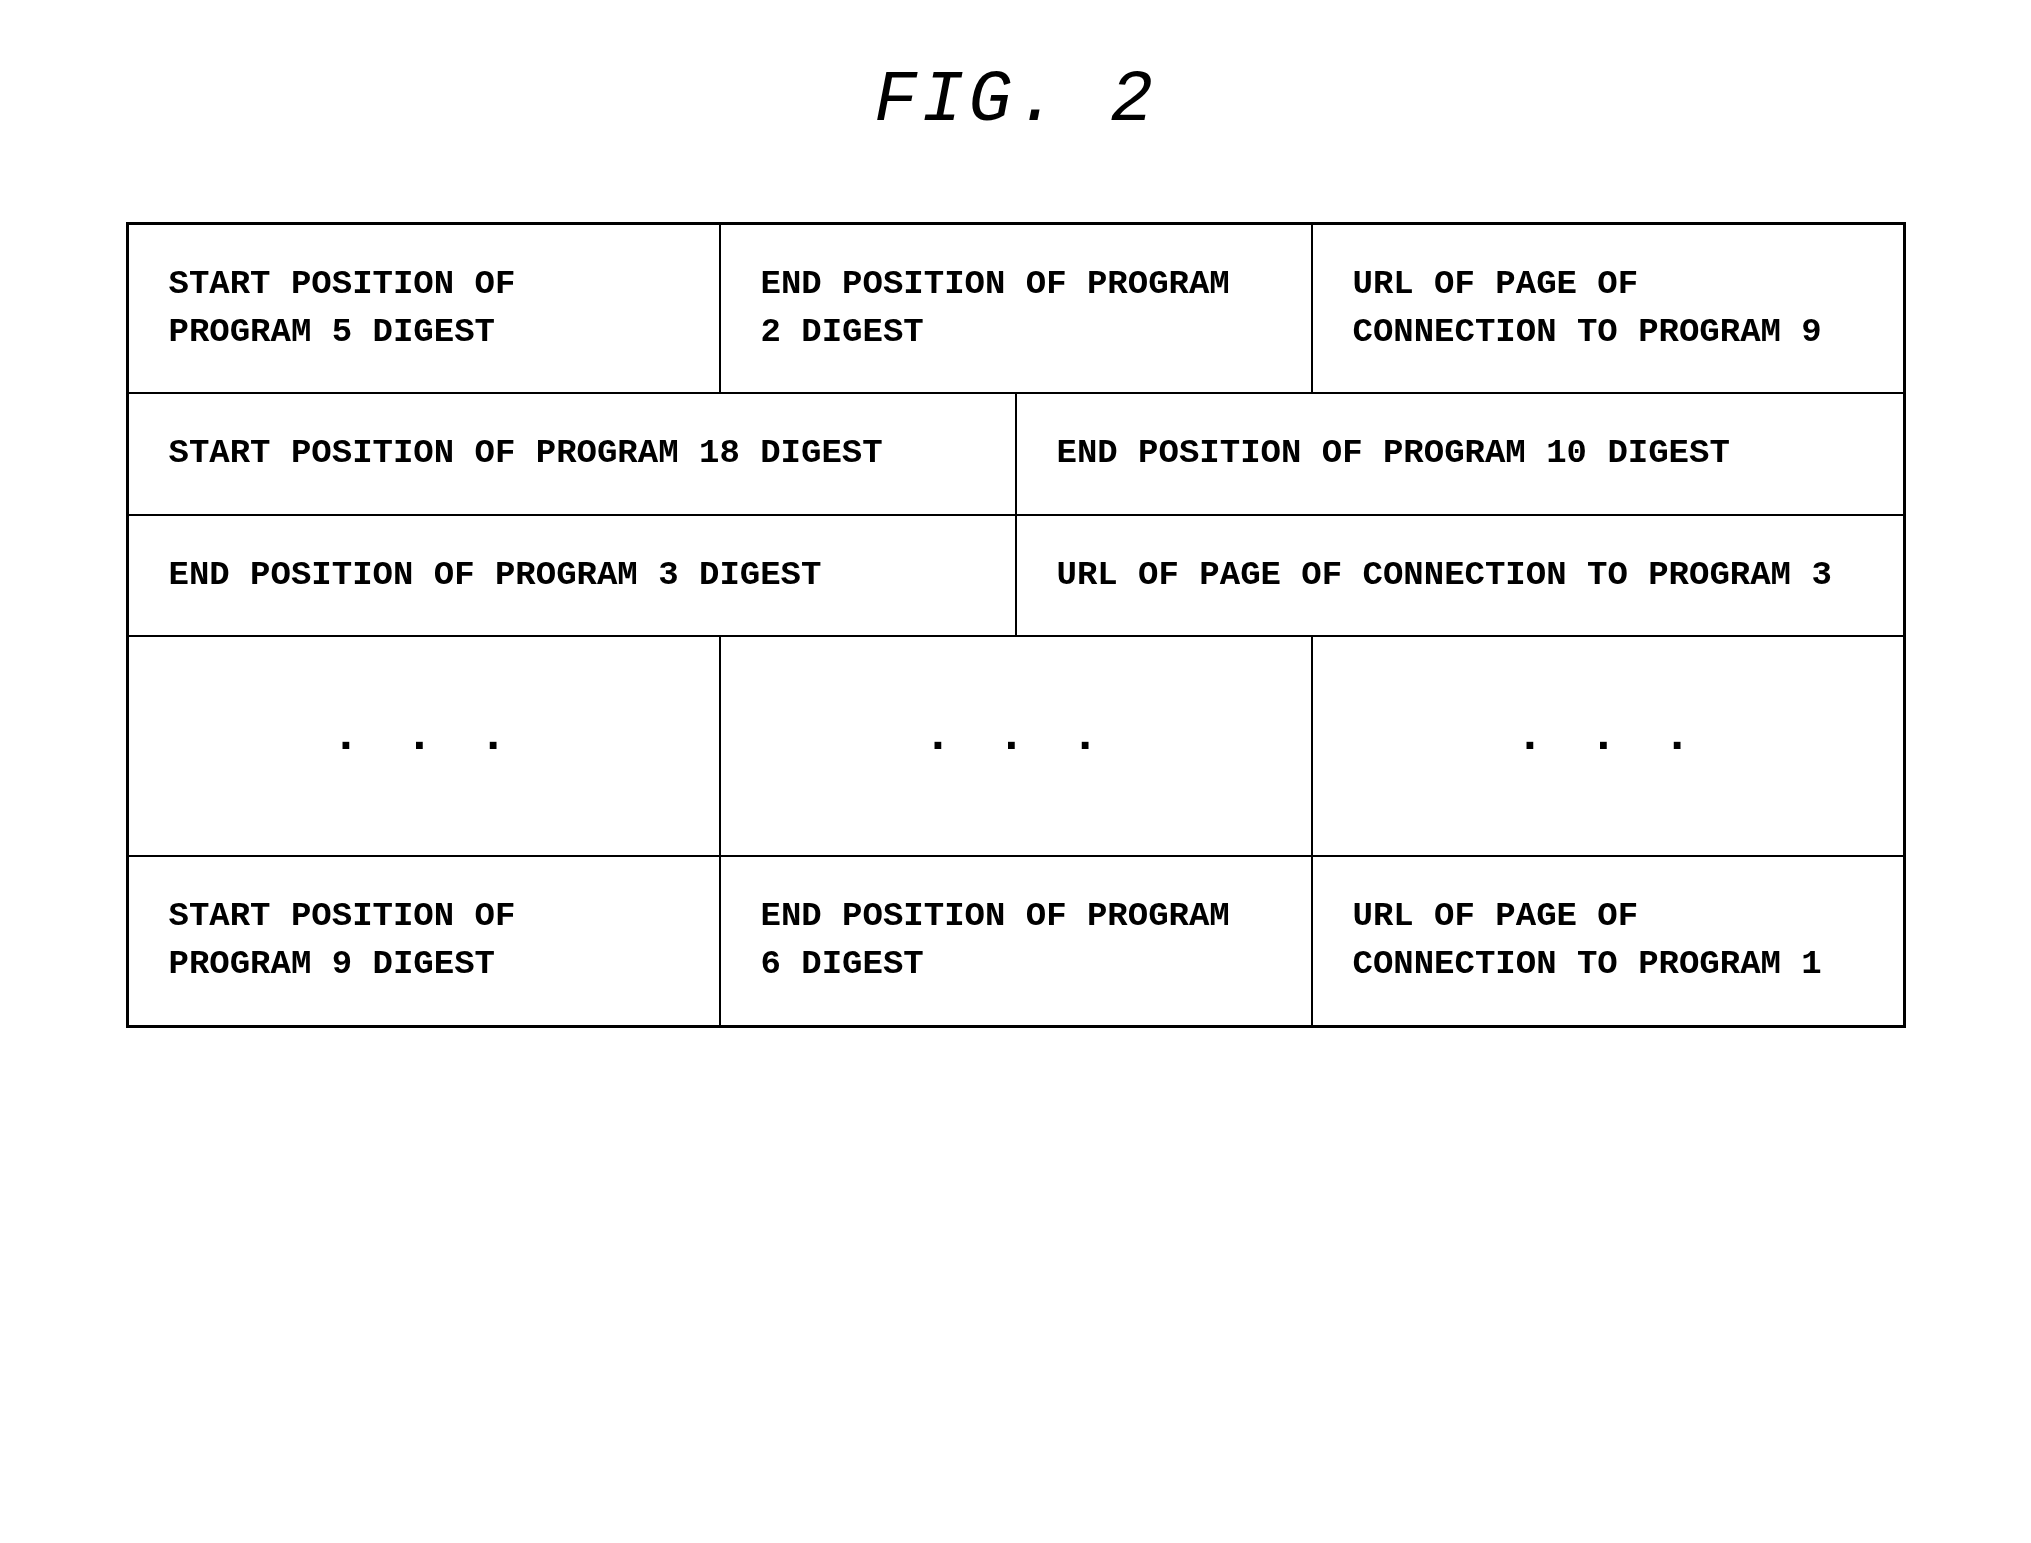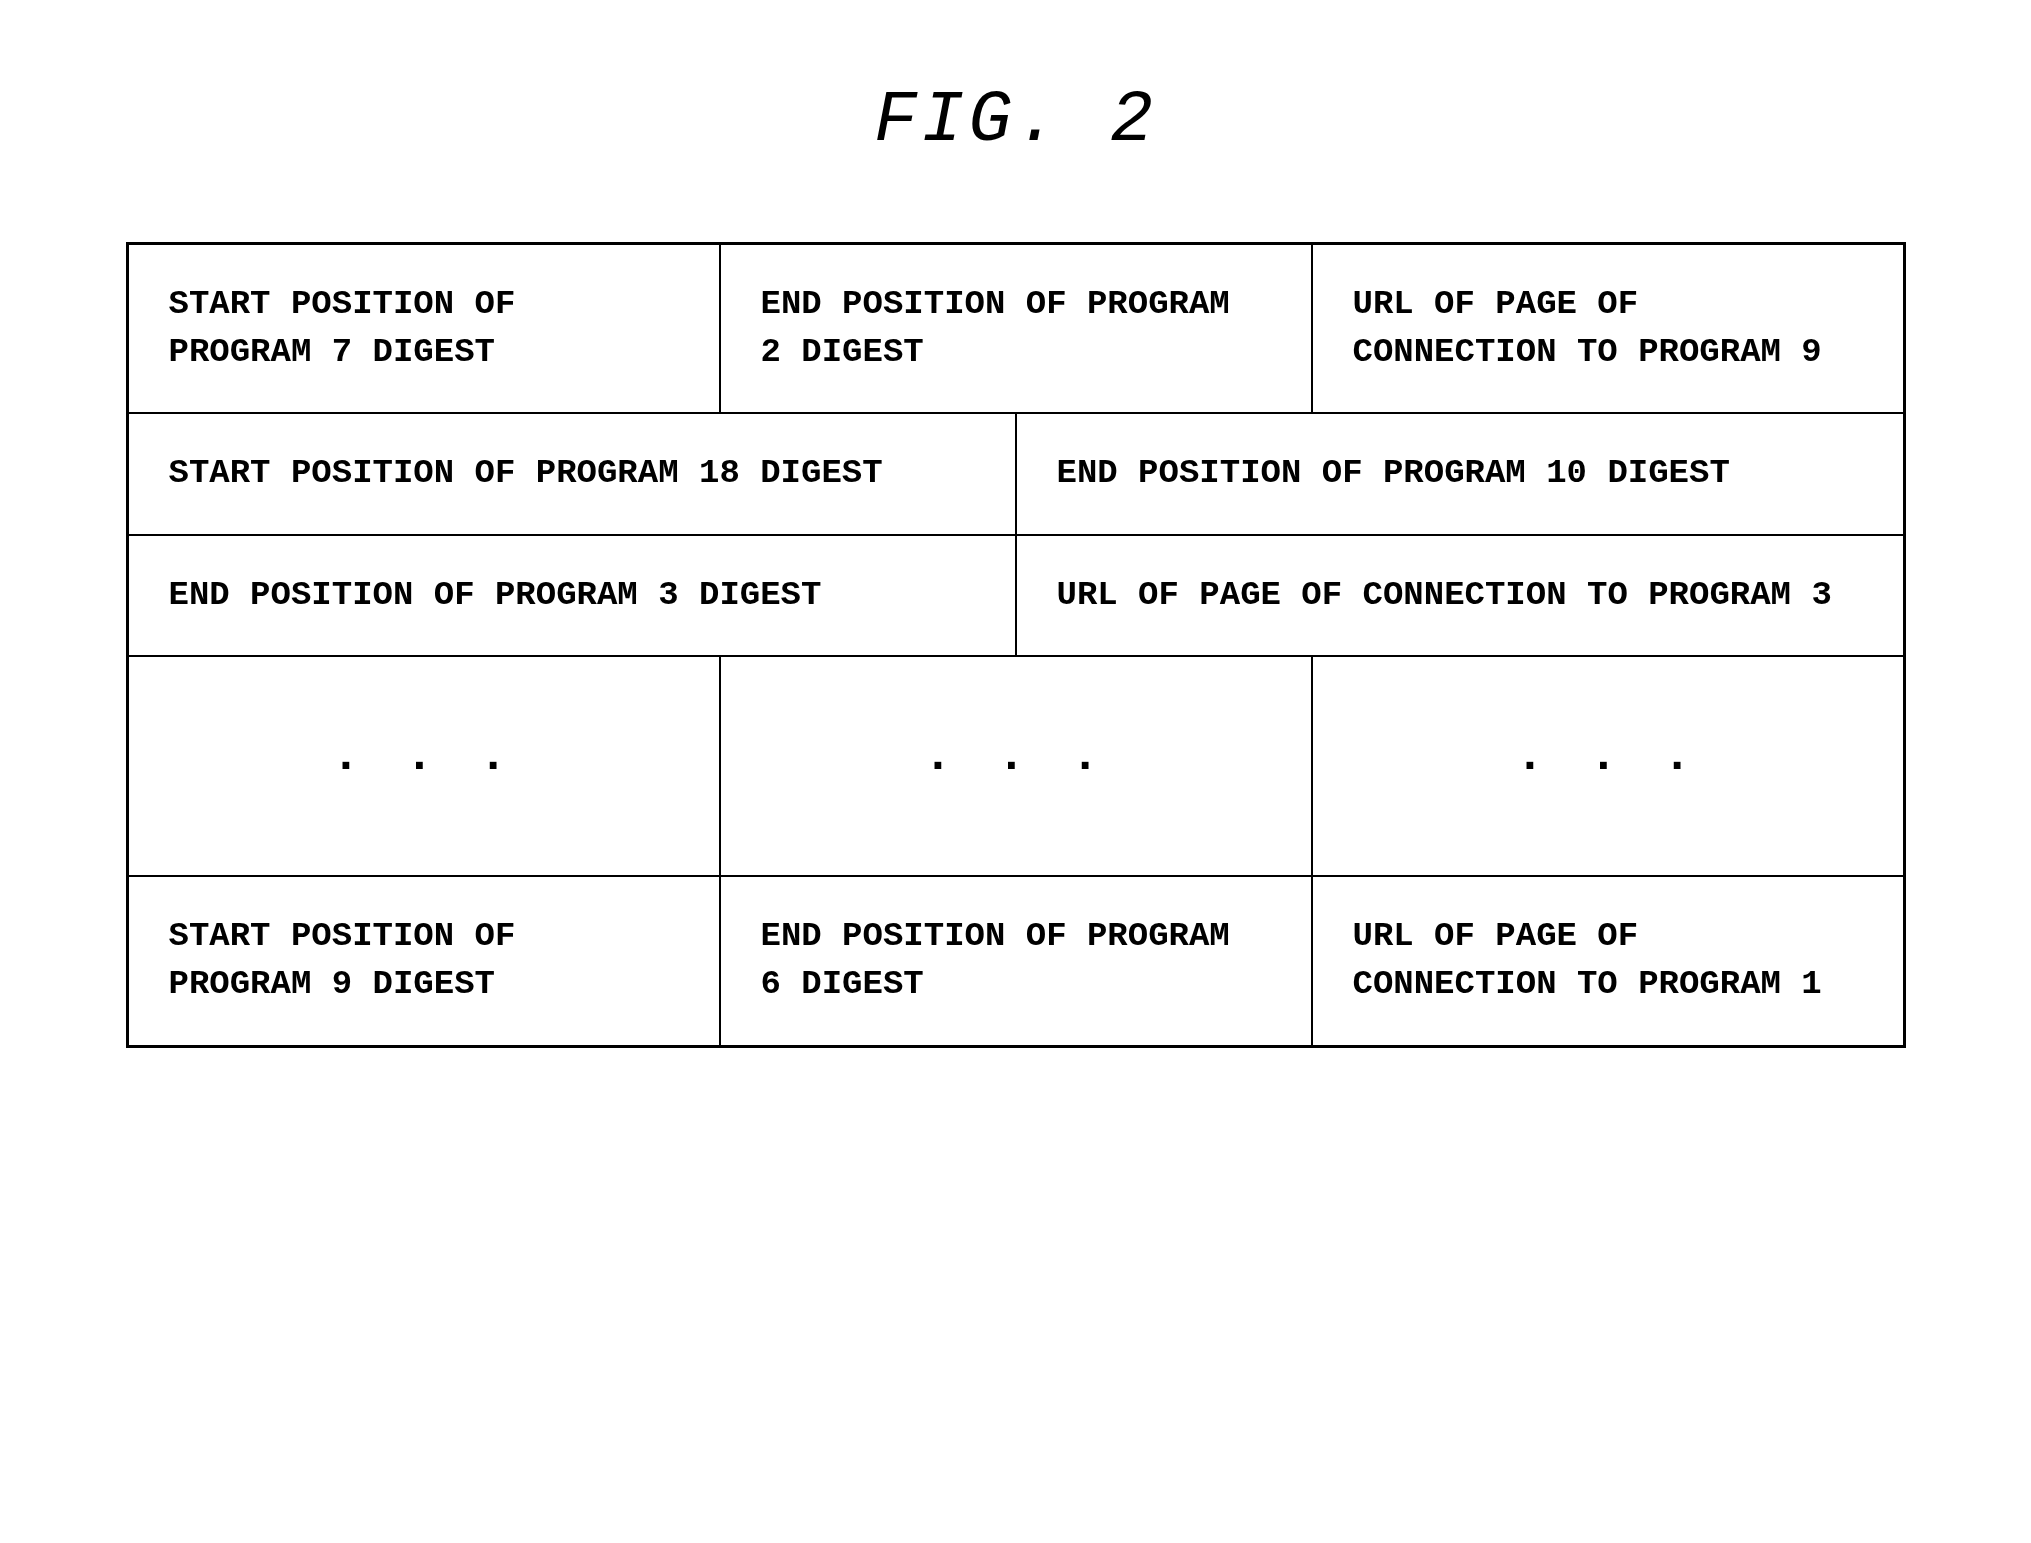--- a/index.html
+++ b/index.html
@@ -17,21 +17,21 @@
       overflow: hidden;
     }
 
     .page-container {
       width: 2031px;
       height: 1543px;
       background: #ffffff;
       display: flex;
       flex-direction: column;
       align-items: center;
-      padding-top: 80px;
+      padding-top: 60px;
     }
 
     .figure-title {
       font-family: 'Courier New', Courier, monospace;
       font-size: 72px;
       font-style: italic;
       font-weight: normal;
       letter-spacing: 4px;
       margin-bottom: 80px;
       color: #000000;
@@ -102,21 +102,21 @@
 <body>
 
 <div class="page-container">
 
   <h1 class="figure-title">FIG. 2</h1>
 
   <div class="table-wrapper">
 
     <div class="table-row">
       <div class="table-cell">
-        <span>START POSITION OF PROGRAM 7 DIGEST</span>
+        <span>START POSITION OF PROGRAM 5 DIGEST</span>
       </div>
       <div class="table-cell">
         <span>END POSITION OF PROGRAM 2 DIGEST</span>
       </div>
       <div class="table-cell">
         <span>URL OF PAGE OF CONNECTION TO PROGRAM 9</span>
       </div>
     </div>
 
     <div class="table-row">

